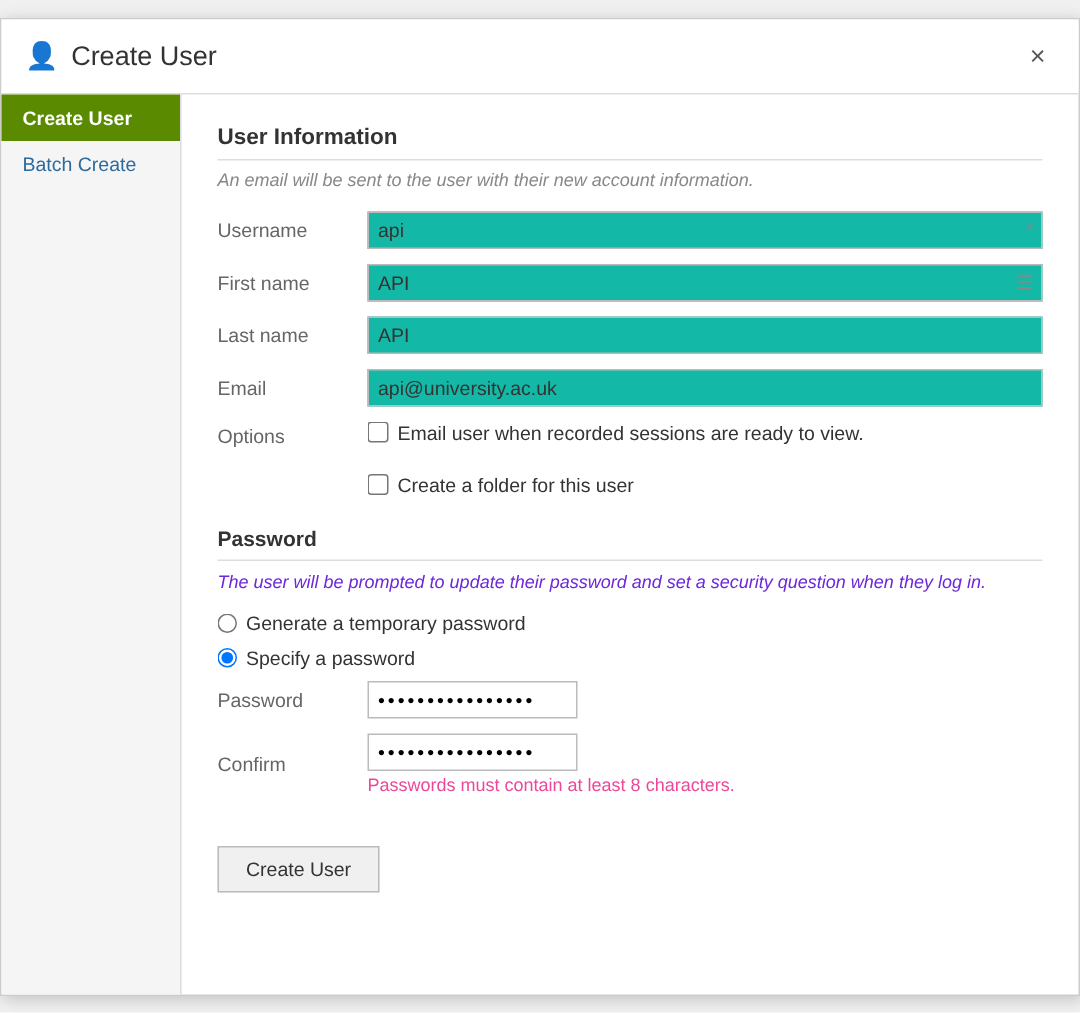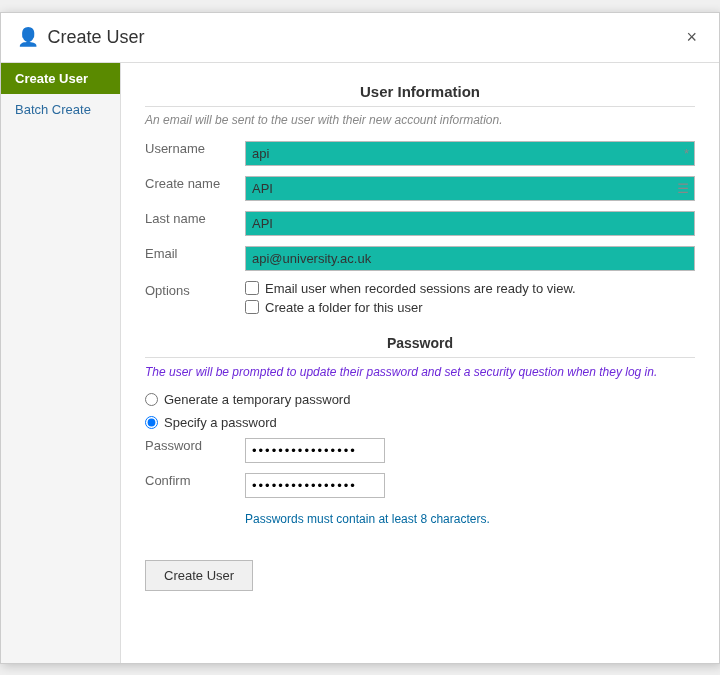--- a/index.html
+++ b/index.html
@@ -77,30 +77,30 @@
       padding: 20px 24px;
       overflow-y: auto;
     }
     .section-title {
       font-size: 15px;
       color: #333;
       font-weight: bold;
       margin-bottom: 6px;
       border-bottom: 1px solid #ddd;
       padding-bottom: 6px;
-      text-align: center;
     }
     .info-text {
       color: #888;
       font-size: 12px;
       margin-bottom: 14px;
       font-style: italic;
     }
     .form-row {
       display: flex;
+      align-items: center;
       margin-bottom: 10px;
     }
     .form-label {
       width: 100px;
       color: #666;
       font-size: 13px;
       flex-shrink: 0;
     }
     .form-input-wrapper {
       flex: 1;
@@ -127,21 +127,21 @@
       right: 6px;
       top: 50%;
       transform: translateY(-50%);
       color: #888;
       font-size: 13px;
     }
     .options-col {
       flex: 1;
       display: flex;
       flex-direction: column;
-      gap: 4px;
+      gap: 20px;
     }
     .checkbox-row {
       display: flex;
       align-items: center;
       gap: 6px;
       font-size: 13px;
       color: #333;
     }
     .checkbox-row input[type="checkbox"] {
       width: 14px;
@@ -174,23 +174,23 @@
       cursor: pointer;
     }
     .password-input {
       width: 140px;
       padding: 4px 6px;
       border: 1px solid #bbb;
       font-size: 13px;
       letter-spacing: 2px;
     }
     .hint-text {
-      color: #0369a1;
+      color: #ec4899;
       font-size: 12px;
-      margin-top: 14px;
+      margin-top: 2px;
     }
     .create-user-btn {
       margin-top: 24px;
       padding: 7px 18px;
       background: #f0f0f0;
       border: 1px solid #bbb;
       color: #333;
       font-size: 13px;
       cursor: pointer;
     }
@@ -223,21 +223,21 @@
 
         <div class="form-row">
           <label class="form-label">Username</label>
           <div class="form-input-wrapper">
             <input class="form-input" type="text" value="api" style="">
             <span class="required-star">*</span>
           </div>
         </div>
 
         <div class="form-row">
-          <label class="form-label">Create name</label>
+          <label class="form-label">First name</label>
           <div class="form-input-wrapper">
             <input class="form-input" type="text" value="API" style="">
             <span class="auto-fill-icon">☰</span>
           </div>
         </div>
 
         <div class="form-row">
           <label class="form-label">Last name</label>
           <div class="form-input-wrapper">
             <input class="form-input" type="text" value="API" style="">

